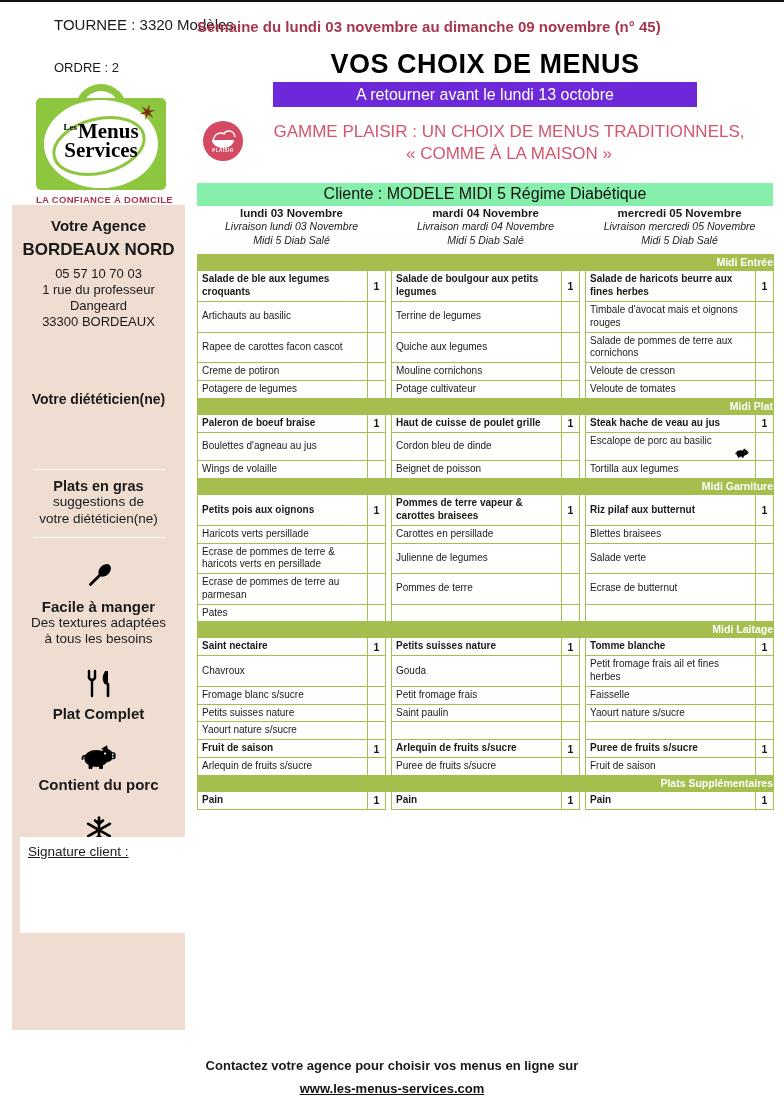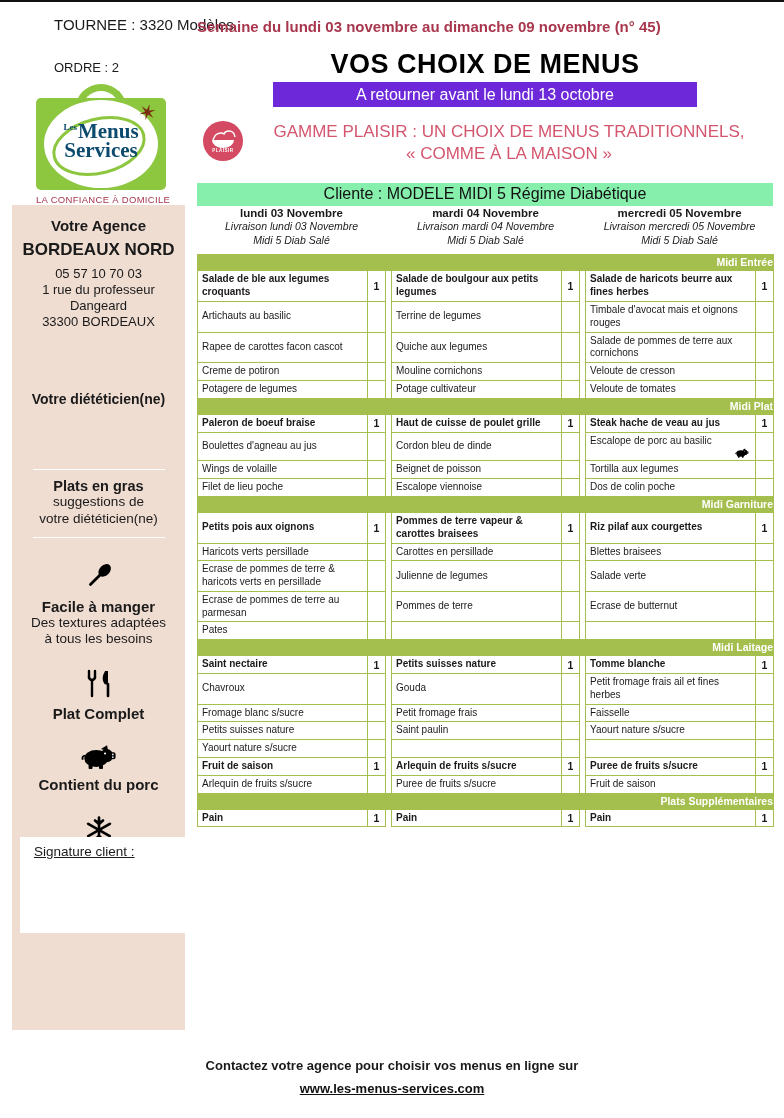--- a/index.html
+++ b/index.html
@@ -24,40 +24,40 @@
 
   .client-banner { margin-top:14px; background:#86efac; text-align:center; font-size:16px; padding:2px 0 3px; color:#111; }
 
   
   .logo-wrap { position:absolute; left:36px; top:84px; width:130px; text-align:center; }
   .logo-handle { width:52px; height:30px; margin:0 auto -16px; border:7px solid #8dc63f; border-bottom:none; border-radius:26px 26px 0 0; }
   .logo-bag { position:relative; width:130px; height:92px; background:#8dc63f; border-radius:5px; overflow:hidden; }
   .logo-oval { position:absolute; left:8px; top:2px; width:114px; height:88px; background:#fff; border-radius:50%; }
   .logo-ring { position:absolute; left:0; top:0; }
   .logo-star { position:absolute; right:10px; top:2px; font-size:22px; color:#7b2d12; transform:rotate(15deg); }
-  .logo-text { position:absolute; left:0; top:24px; width:100%; font-family:"Liberation Serif", serif; font-weight:bold; color:#0c4a6e; font-size:21px; line-height:0.92; }
+  .logo-text { position:absolute; left:0; top:24px; width:100%; font-family:"Liberation Serif", serif; font-weight:bold; color:#000000; font-size:21px; line-height:0.92; }
   .logo-les { font-size:9px; vertical-align:8px; margin-right:1px; }
-  .logo-tagline { margin-top:4px; font-size:9.5px; font-weight:normal; color:#a8374e; letter-spacing:0.3px; white-space:nowrap; }
+  .logo-tagline { margin-top:4px; font-size:9.5px; font-weight:bold; color:#a8374e; letter-spacing:0.3px; white-space:nowrap; }
 
   
   .sidebar { position:absolute; left:12px; top:205px; width:173px; height:825px; background:#f0ddd2; text-align:center; }
   .sb-agency-label { padding-top:12px; font-weight:bold; font-size:15px; }
   .sb-agency-name  { margin-top:6px; font-weight:bold; font-size:17px; }
   .sb-line { font-size:13px; line-height:1.22; }
   .sb-phone { margin-top:6px; }
   .sb-diet { margin-top:62px; font-weight:bold; font-size:14px; }
   .sb-divider { width:132px; height:1px; background:#fff; margin:0 auto; }
   .div1 { margin-top:62px; }
   .div2 { margin-top:10px; }
   .sb-bold-label { margin-top:8px; font-weight:bold; font-size:14.5px; }
   .sb-sub { font-size:13.5px; line-height:1.2; }
   .sb-icon { margin-top:22px; }
   .sb-icon svg { display:inline-block; }
   .sb-head { font-weight:bold; font-size:15px; margin-top:2px; }
-  .sig-box { position:absolute; left:8px; top:632px; width:174px; height:96px; background:#fff; text-align:left; padding:5px 14px; }
+  .sig-box { position:absolute; left:8px; top:632px; width:174px; height:96px; background:#fff; text-align:left; padding:5px 8px; }
   .sig-label { font-size:13.5px; text-decoration:underline; }
 
   
   .menu-table-wrap { position:absolute; left:197px; top:205px; width:576px; }
   table.menu { border-collapse:collapse; width:576px; table-layout:fixed; }
   td.day-head { border:none; text-align:center; vertical-align:top; padding:2px 0 7px; }
   .day-title { font-weight:bold; font-size:11.5px; }
   .day-delivery, .day-regime { font-style:italic; font-size:10.5px; line-height:1.35; }
   td.band { background:#a5bf4e; color:#fff; font-weight:bold; font-size:10.5px; text-align:right; padding:1px 0 2px; border:1px solid #a5bf4e; }
   td.dish { border:1px solid #a5bf4e; font-size:10px; padding:2px 4px; vertical-align:middle; line-height:1.28; }
@@ -368,51 +368,35 @@
             <div>Beignet de poisson</div>
           </td>
           <td class="qty"></td>
           <td class="gap"></td>
           <td class="dish">
             <div>Tortilla aux legumes</div>
           </td>
           <td class="qty"></td>
         </tr>
         <tr>
-          <td class="dish">
-            <div>Filet de lieu poche</div>
-          </td>
-          <td class="qty"></td>
-          <td class="gap"></td>
-          <td class="dish">
-            <div>Escalope viennoise</div>
-          </td>
-          <td class="qty"></td>
-          <td class="gap"></td>
-          <td class="dish">
-            <div>Dos de colin poche</div>
-          </td>
-          <td class="qty"></td>
-        </tr>
-        <tr>
           <td class="band" colspan="8">Midi Garniture</td>
         </tr>
         <tr>
           <td class="dish bold">
             <div>Petits pois aux oignons</div>
           </td>
           <td class="qty bold">1</td>
           <td class="gap"></td>
           <td class="dish bold">
             <div>Pommes de terre vapeur &amp; carottes braisees</div>
           </td>
           <td class="qty bold">1</td>
           <td class="gap"></td>
           <td class="dish bold">
-            <div>Riz pilaf aux courgettes</div>
+            <div>Riz pilaf aux butternut</div>
           </td>
           <td class="qty bold">1</td>
         </tr>
         <tr>
           <td class="dish">
             <div>Haricots verts persillade</div>
           </td>
           <td class="qty"></td>
           <td class="gap"></td>
           <td class="dish">

